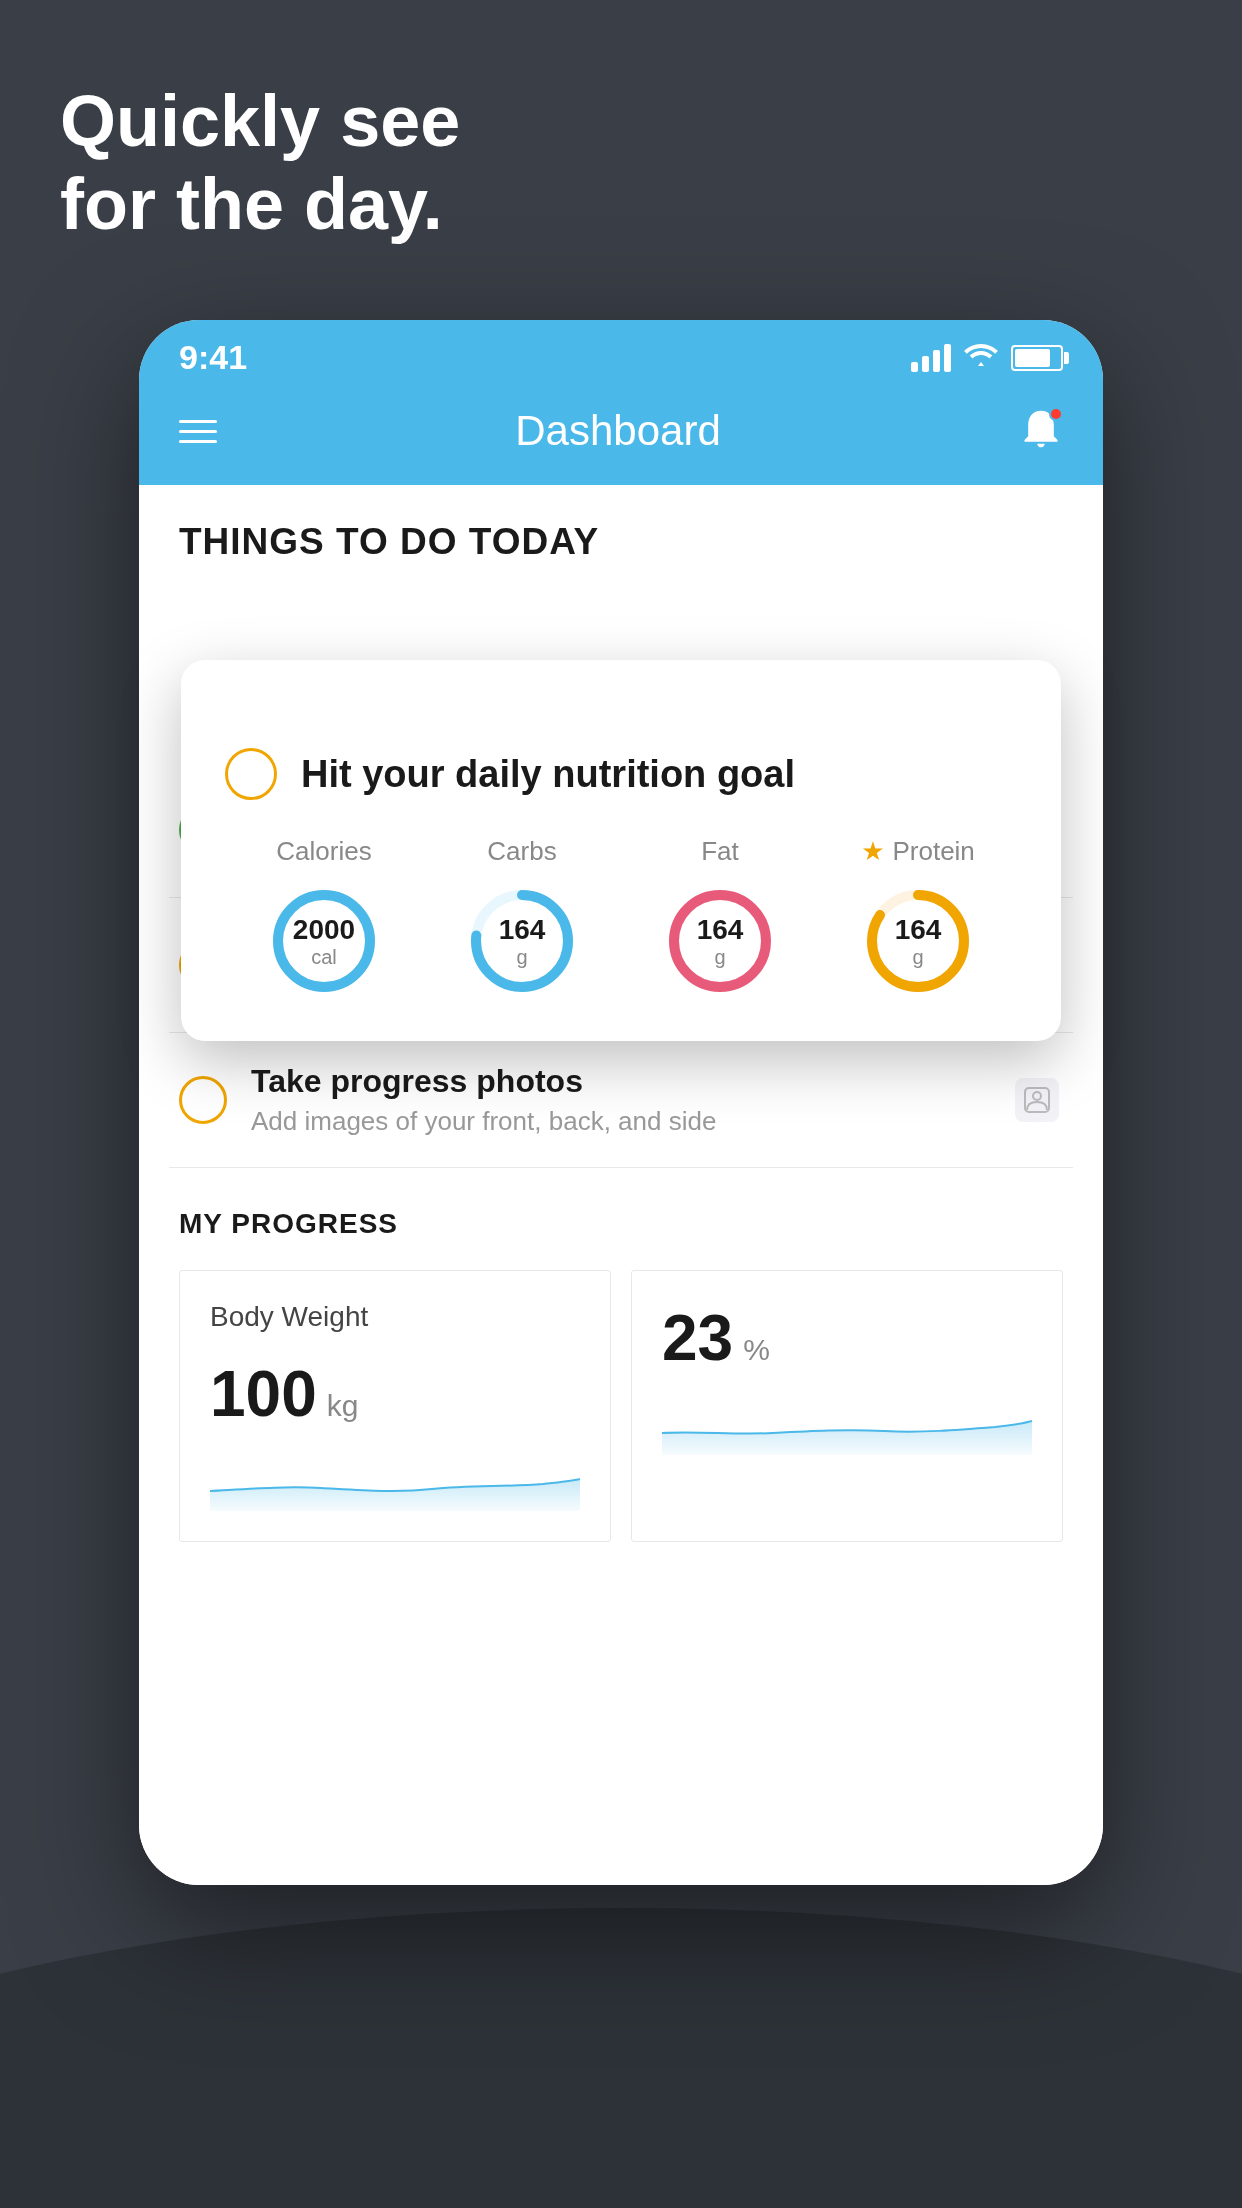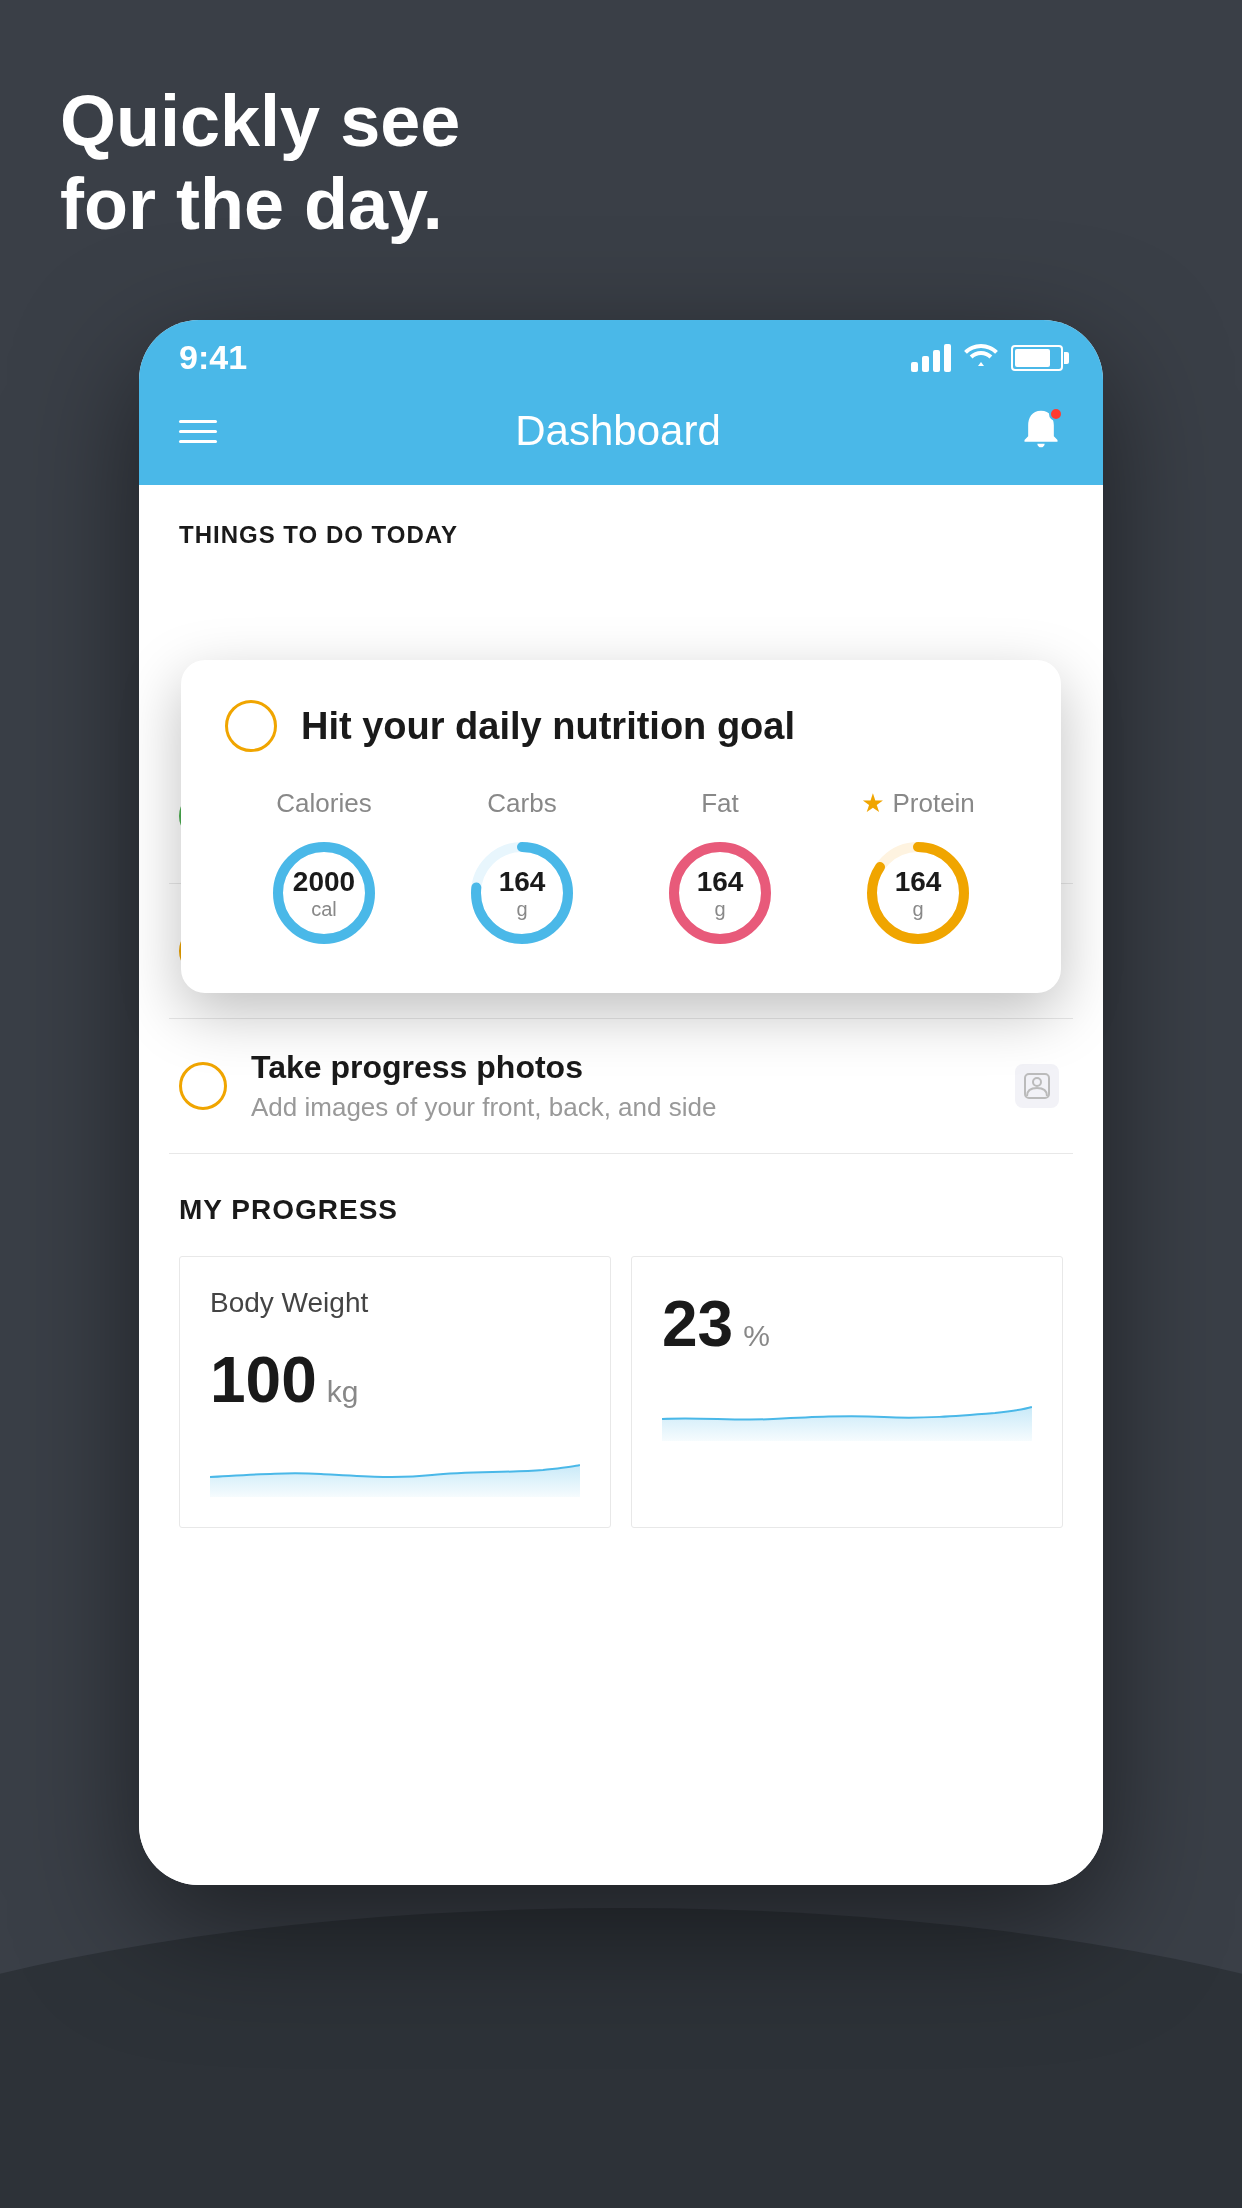--- a/index.html
+++ b/index.html
@@ -147,21 +147,21 @@
 
     
     .phone-content {
       background: white;
       min-height: 1400px;
     }
 
     
     .section-header {
       padding: 36px 40px 20px;
-      font-size: 24px;
+      font-size: 37px;
       font-weight: 700;
       color: #1a1a1a;
       letter-spacing: 1px;
     }
 
     
     .floating-card {
       position: absolute;
       top: 660px;
       left: 50%;
@@ -171,20 +171,21 @@
       border-radius: 24px;
       box-shadow: 0 20px 60px rgba(0,0,0,0.25);
       padding: 40px 44px;
       z-index: 10;
     }
     .card-title-row {
       display: flex;
       align-items: center;
       gap: 24px;
       margin-bottom: 36px;
+      margin-top: 48px;
     }
     .circle-check {
       width: 52px;
       height: 52px;
       border-radius: 50%;
       border: 3.5px solid #f0a500;
       flex-shrink: 0;
     }
     .card-main-title {
       font-size: 38px;

